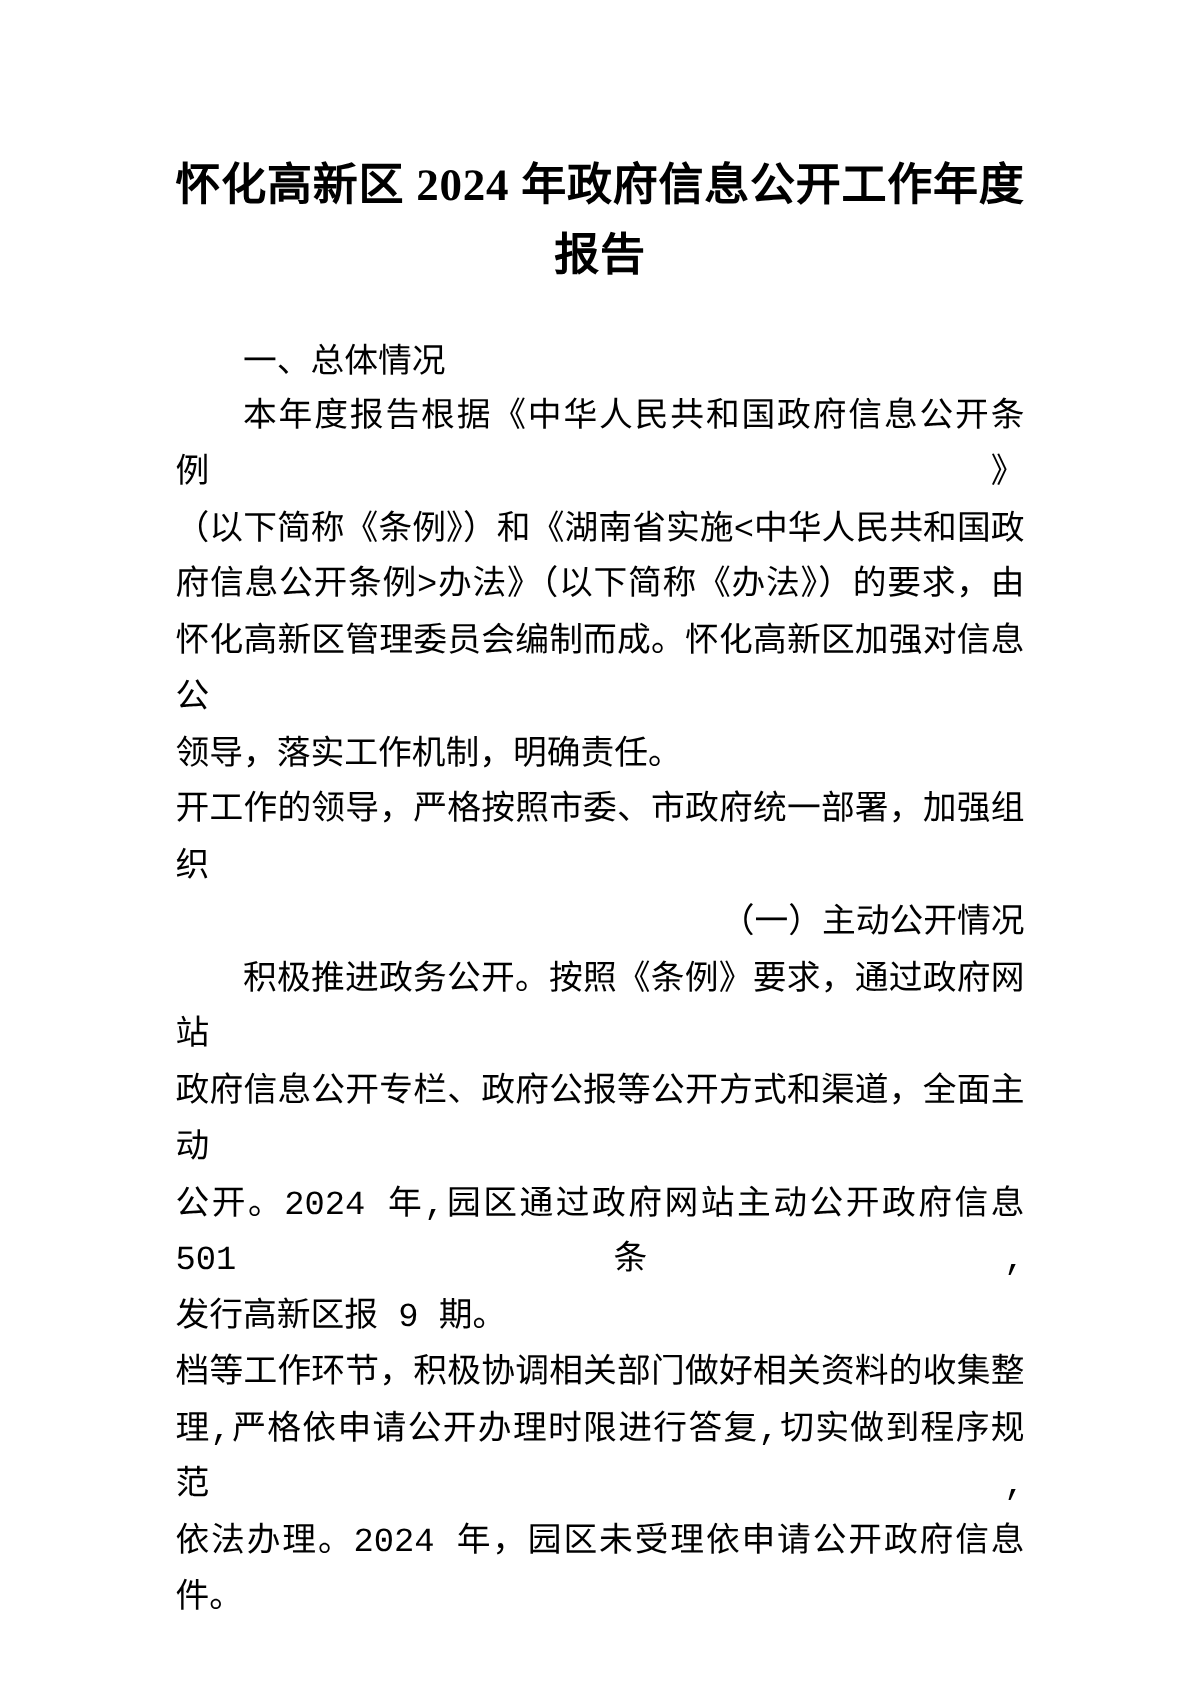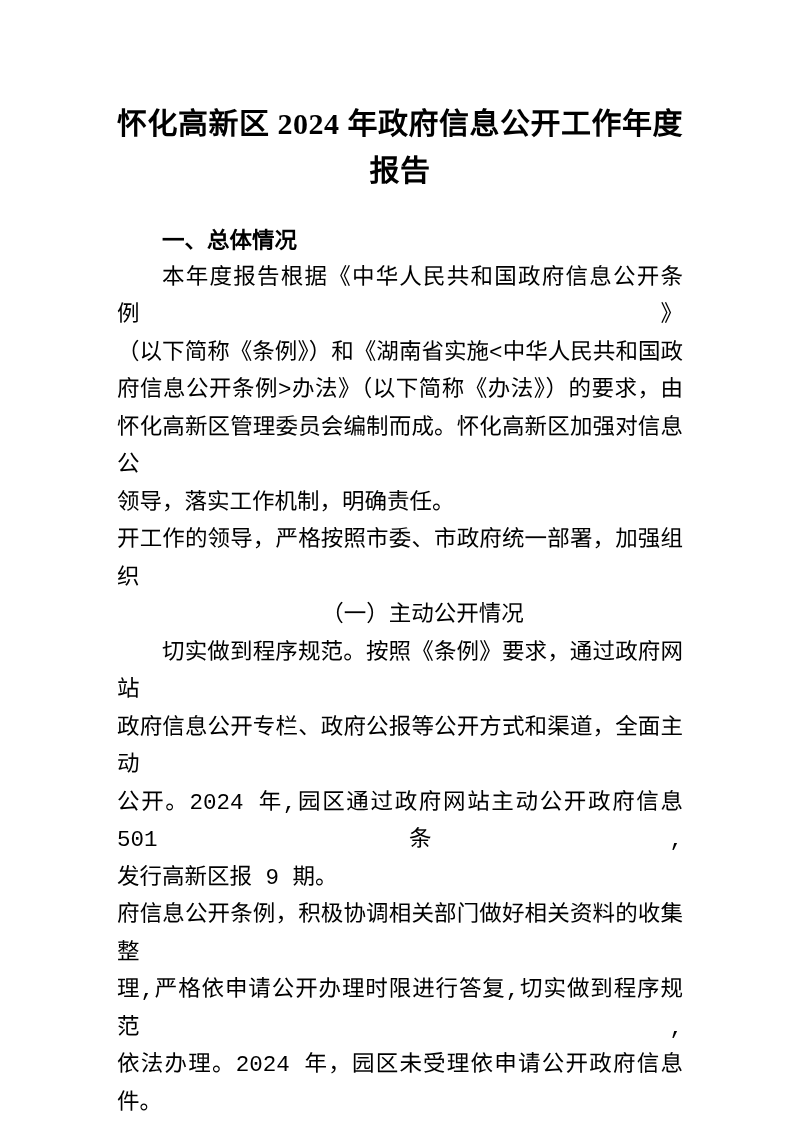--- a/index.html
+++ b/index.html
@@ -45,28 +45,28 @@
     font-family: Liberation Mono, monospace;
   }
   .line.fill {
     text-align-last: justify;
   }
   .line.first {
     text-indent: 45px;
   }
   .h1 {
     font-family: "Liberation Sans", sans-serif;
-    font-weight: 700;
+    font-weight: 400;
     text-indent: 45px;
     text-align: left;
     text-align-last: auto;
   }
   .h2 {
     text-indent: 45px;
-    text-align: center;
+    text-align: right;
     text-align-last: auto;
   }
 </style>
 </head>
 <body>
 
 <div class="page">
   <div class="content">
     <h1 class="doc-title">
       <span class="title-line">怀化高新区 2024 年政府信息公开工作年度</span>
@@ -77,25 +77,25 @@
         <div>
           <div class="line fill first">本年度报告根据《中华人民共和国政府信息公开条例》</div>
           <div class="line fill">（以下简称《条例》）和《湖南省实施&lt;中华人民共和国政</div>
           <div class="line fill">府信息公开条例&gt;办法》（以下简称《办法》）的要求，由</div>
           <div class="line fill">怀化高新区管理委员会编制而成。怀化高新区加强对信息公</div>
           <div class="line">领导，落实工作机制，明确责任。</div>
           <div class="line fill">开工作的领导，严格按照市委、市政府统一部署，加强组织</div>
         </div>
         <div class="line h2">（一）主动公开情况</div>
         <div>
-          <div class="line fill first">切实做到程序规范。按照《条例》要求，通过政府网站</div>
+          <div class="line fill first">积极推进政务公开。按照《条例》要求，通过政府网站</div>
           <div class="line fill">政府信息公开专栏、政府公报等公开方式和渠道，全面主动</div>
           <div class="line fill">公开。2024 年,园区通过政府网站主动公开政府信息 501 条,</div>
           <div class="line">发行高新区报 9 期。</div>
         </div>
         <div>
-          <div class="line fill">府信息公开条例，积极协调相关部门做好相关资料的收集整</div>
+          <div class="line fill">档等工作环节，积极协调相关部门做好相关资料的收集整</div>
           <div class="line fill">理,严格依申请公开办理时限进行答复,切实做到程序规范,</div>
           <div class="line">依法办理。2024 年，园区未受理依申请公开政府信息件。</div>
         </div>
       </div>
   </div>
 </div>
 
 </body></html>

